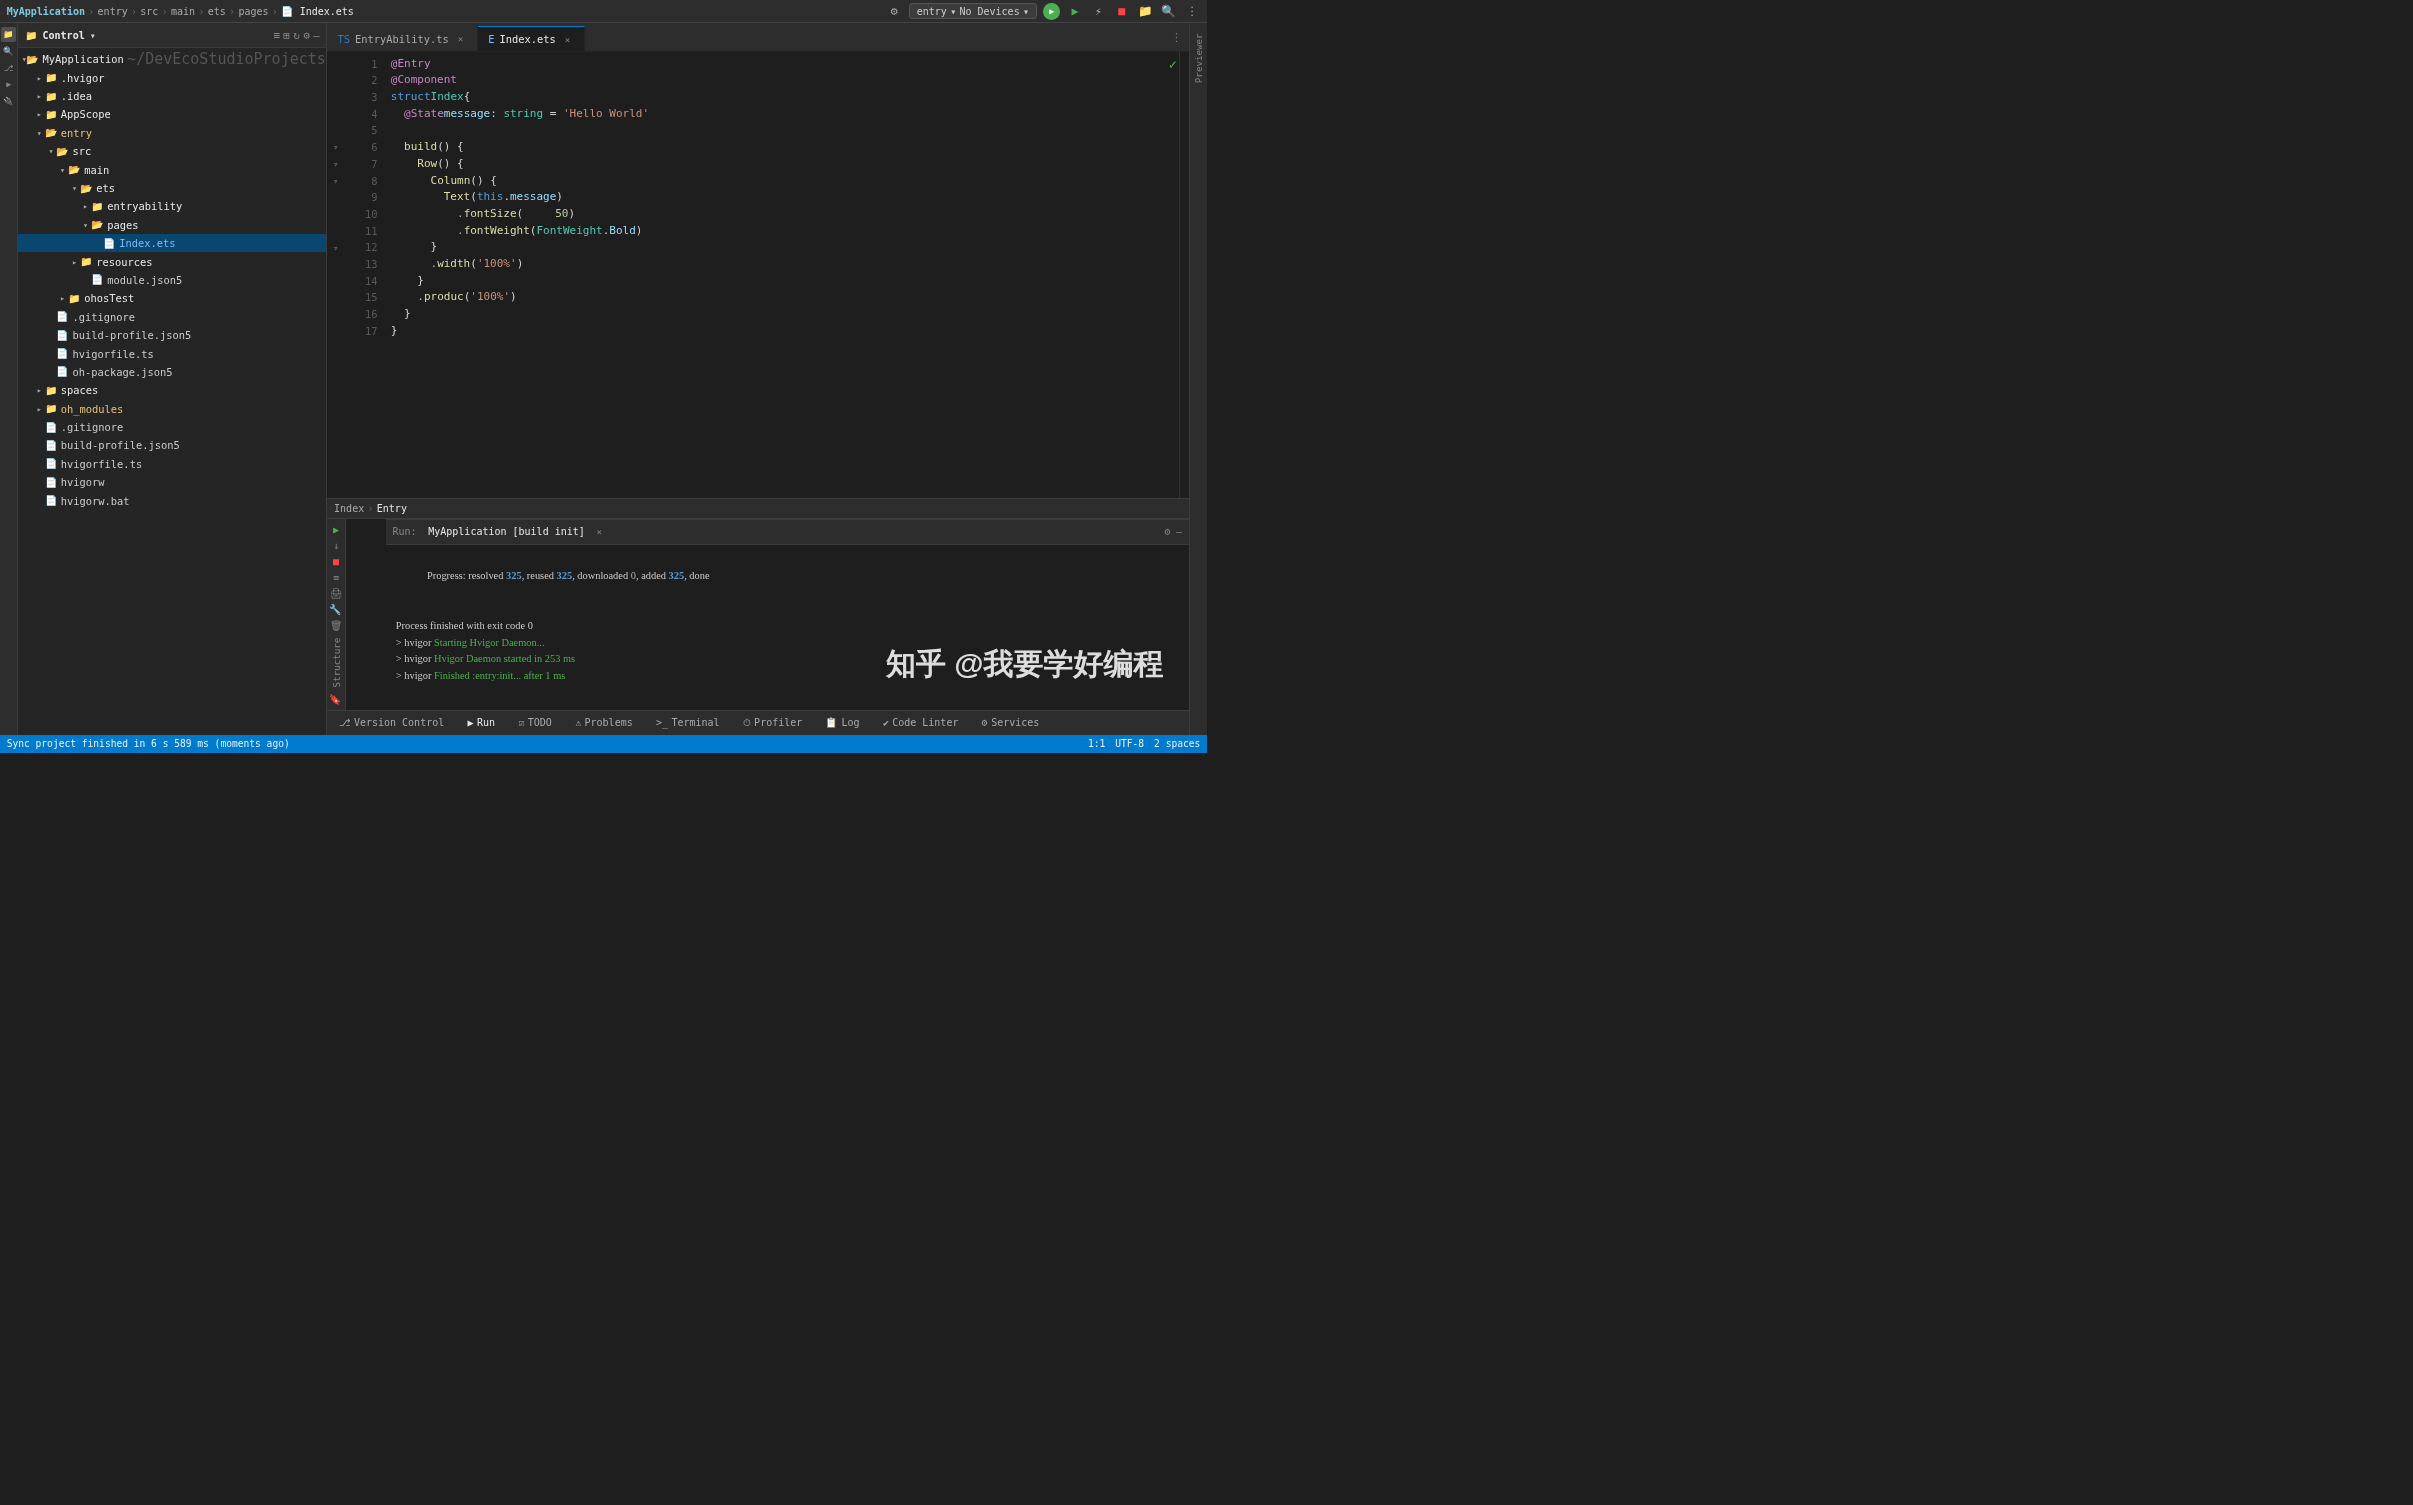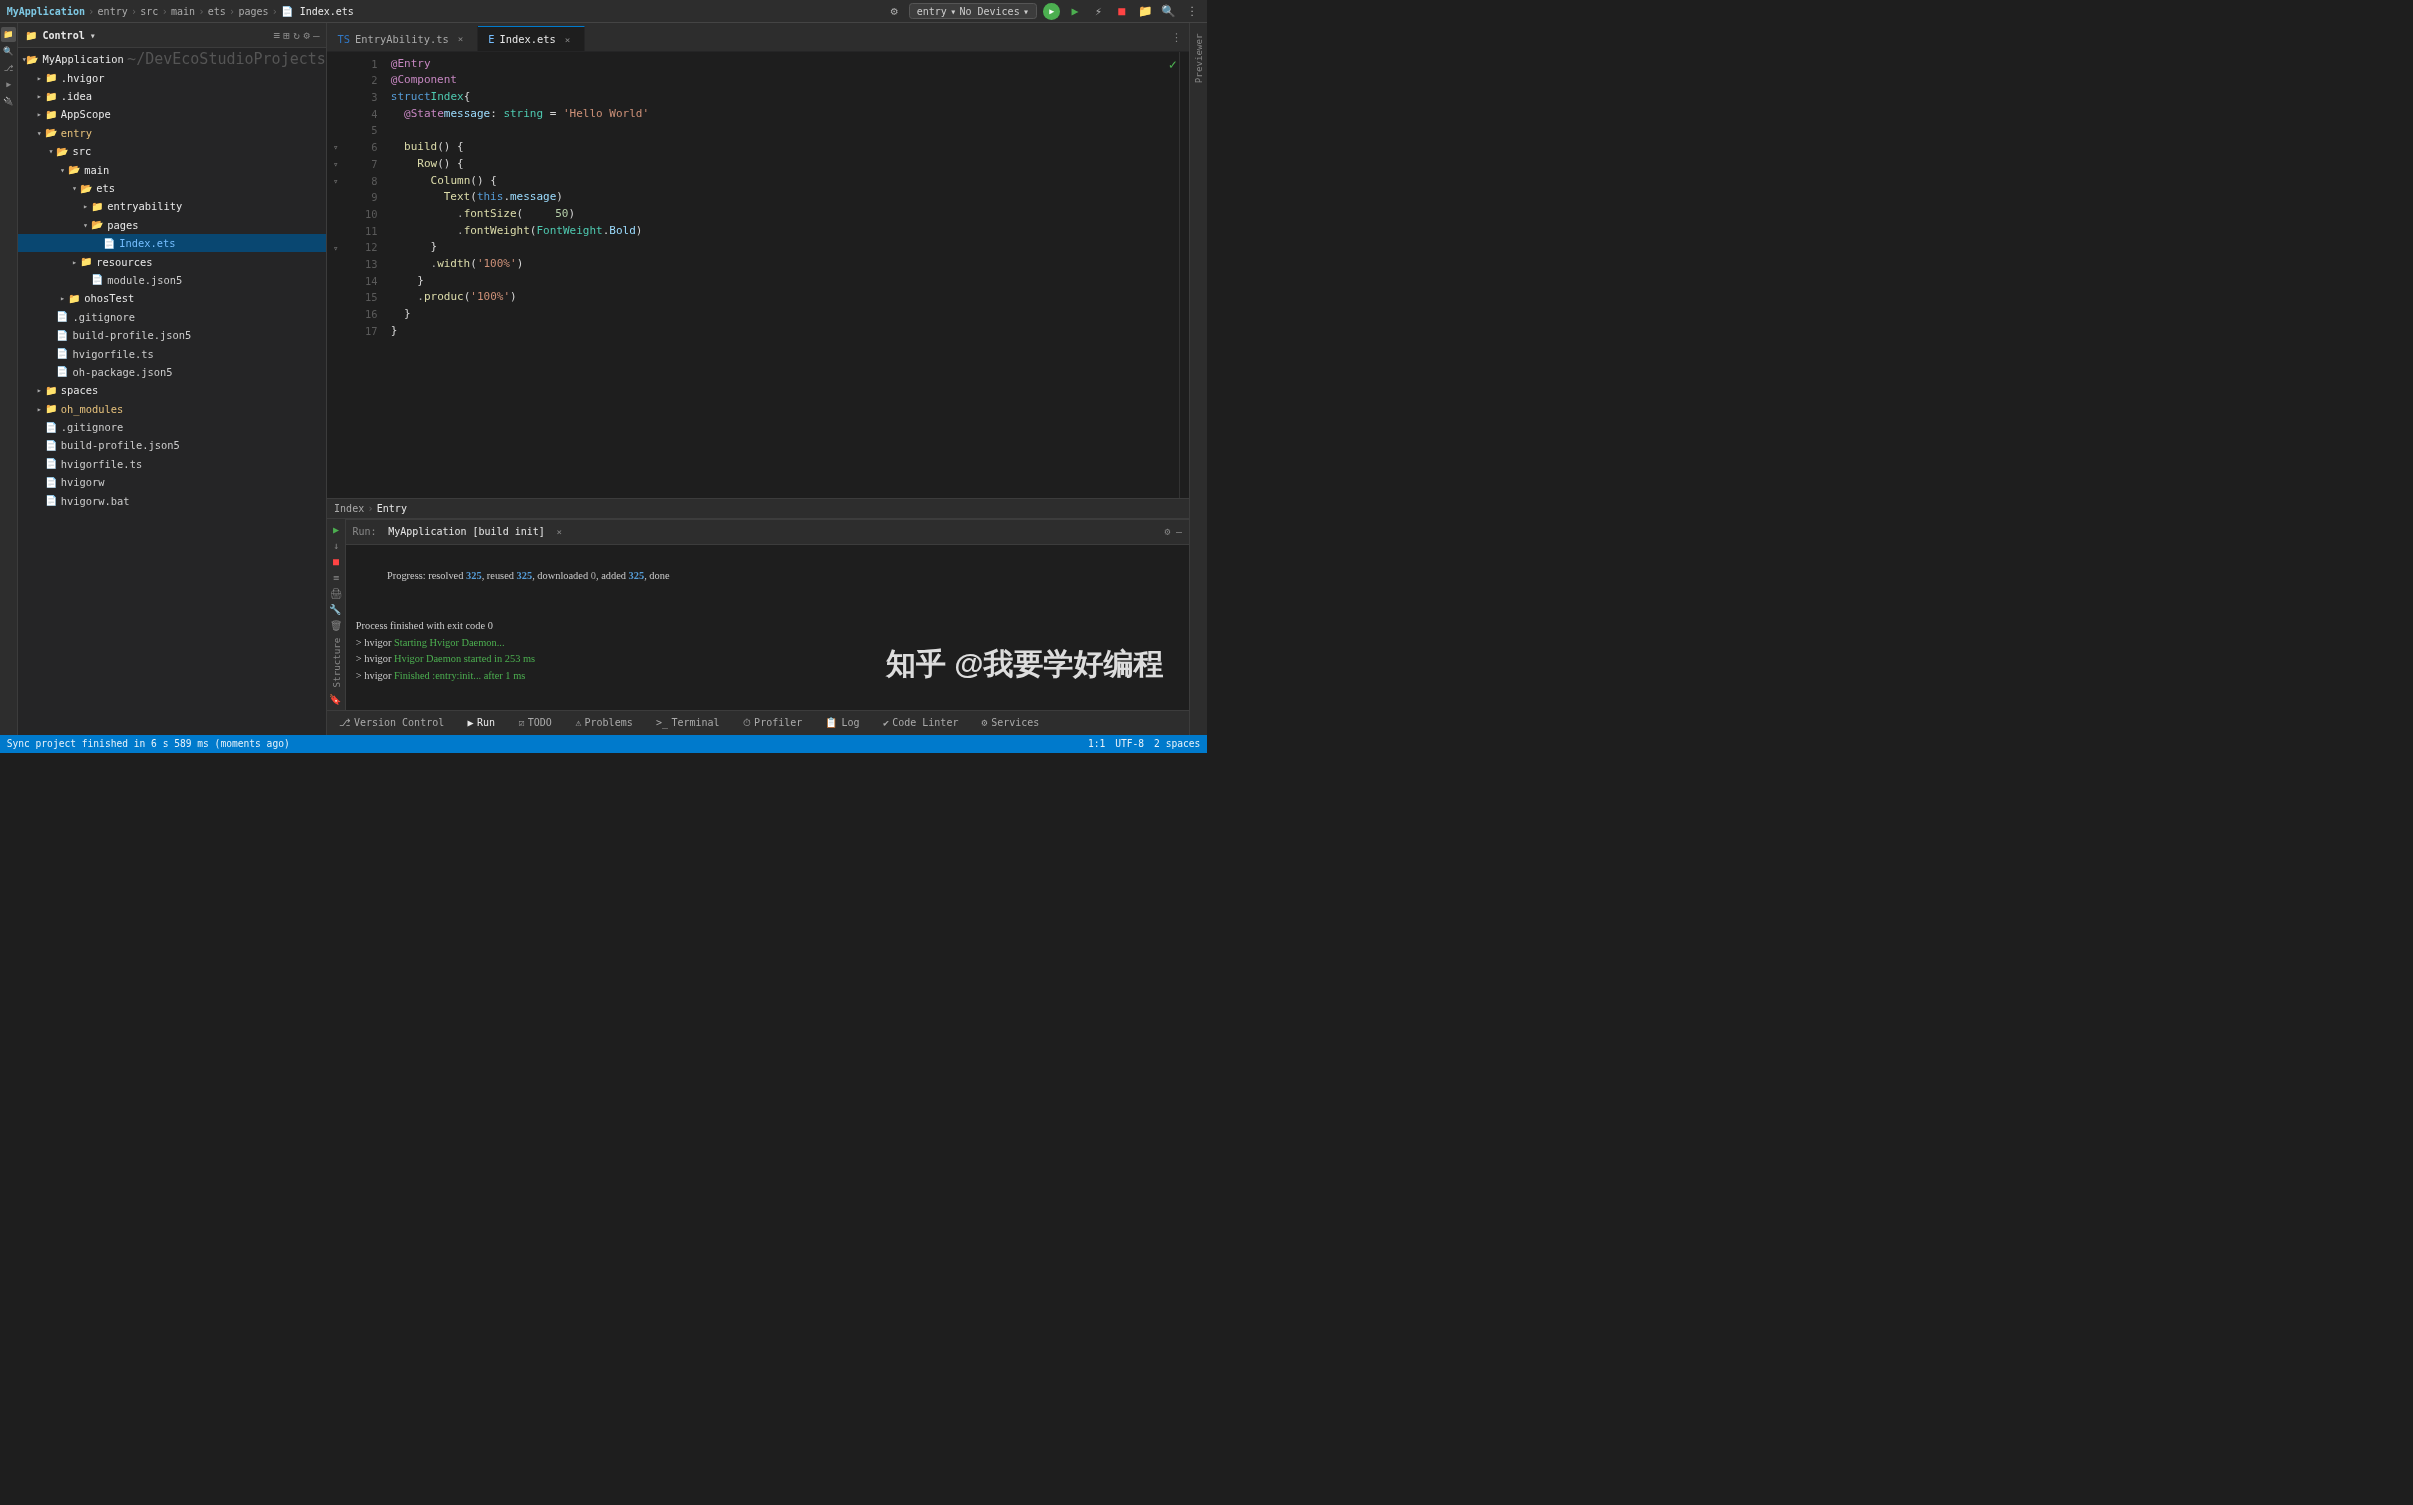--- a/index.html
+++ b/index.html
@@ -354,20 +354,21 @@
       cursor: pointer;
     }
 
     
     .run-panel {
       background: #e5e5e5;
       border-top: 0.8px solid #3c3c3c;
       display: flex;
       flex-direction: column;
       overflow: hidden;
+      margin-left: 40px;
     }
     .run-header {
       height: 25px;
       background: #2d2d2d;
       border-bottom: 0.8px solid #3c3c3c;
       display: flex;
       align-items: center;
       padding: 0 6.7px;
       gap: 6.7px;
       font-size: 10px;

